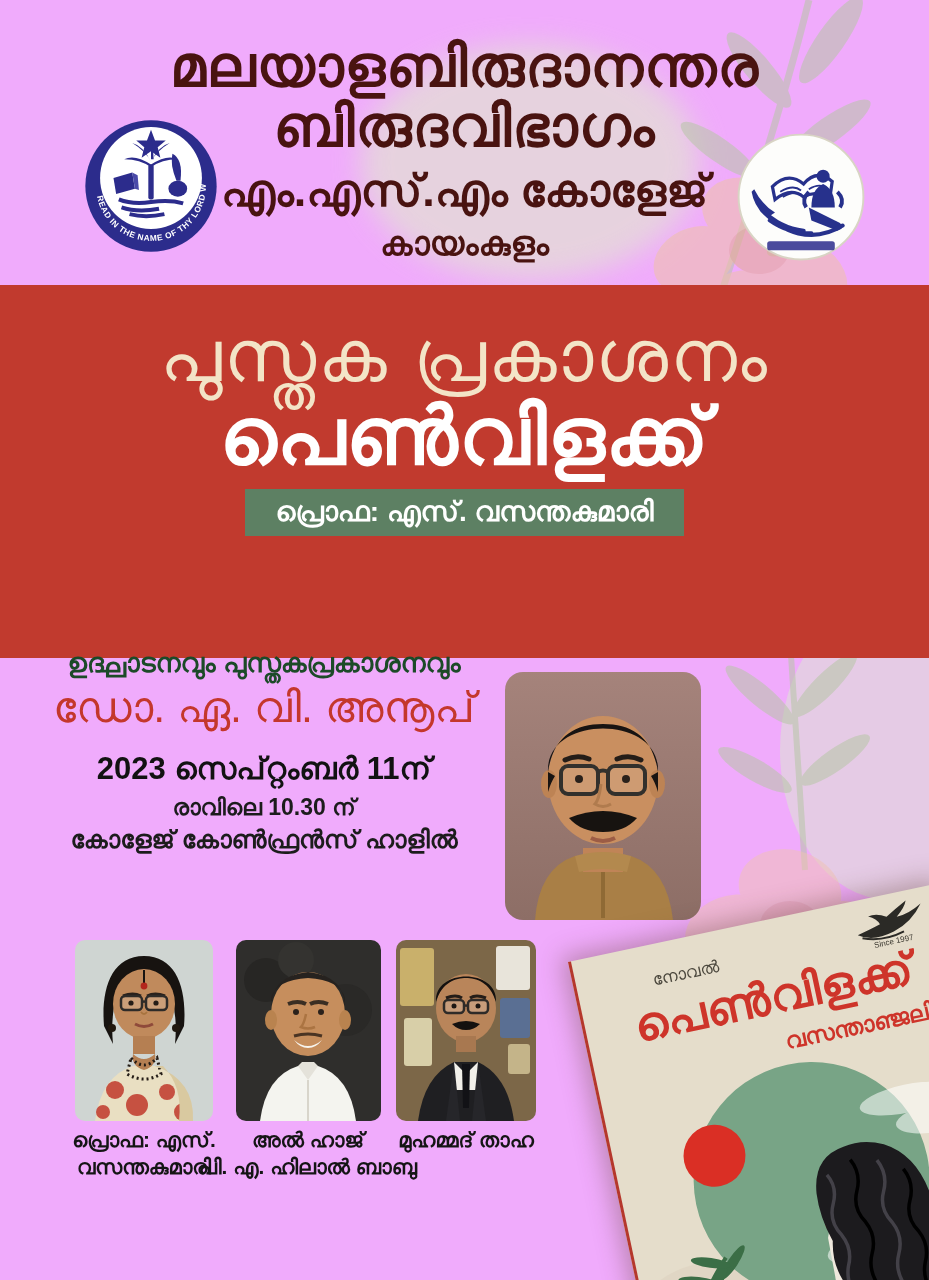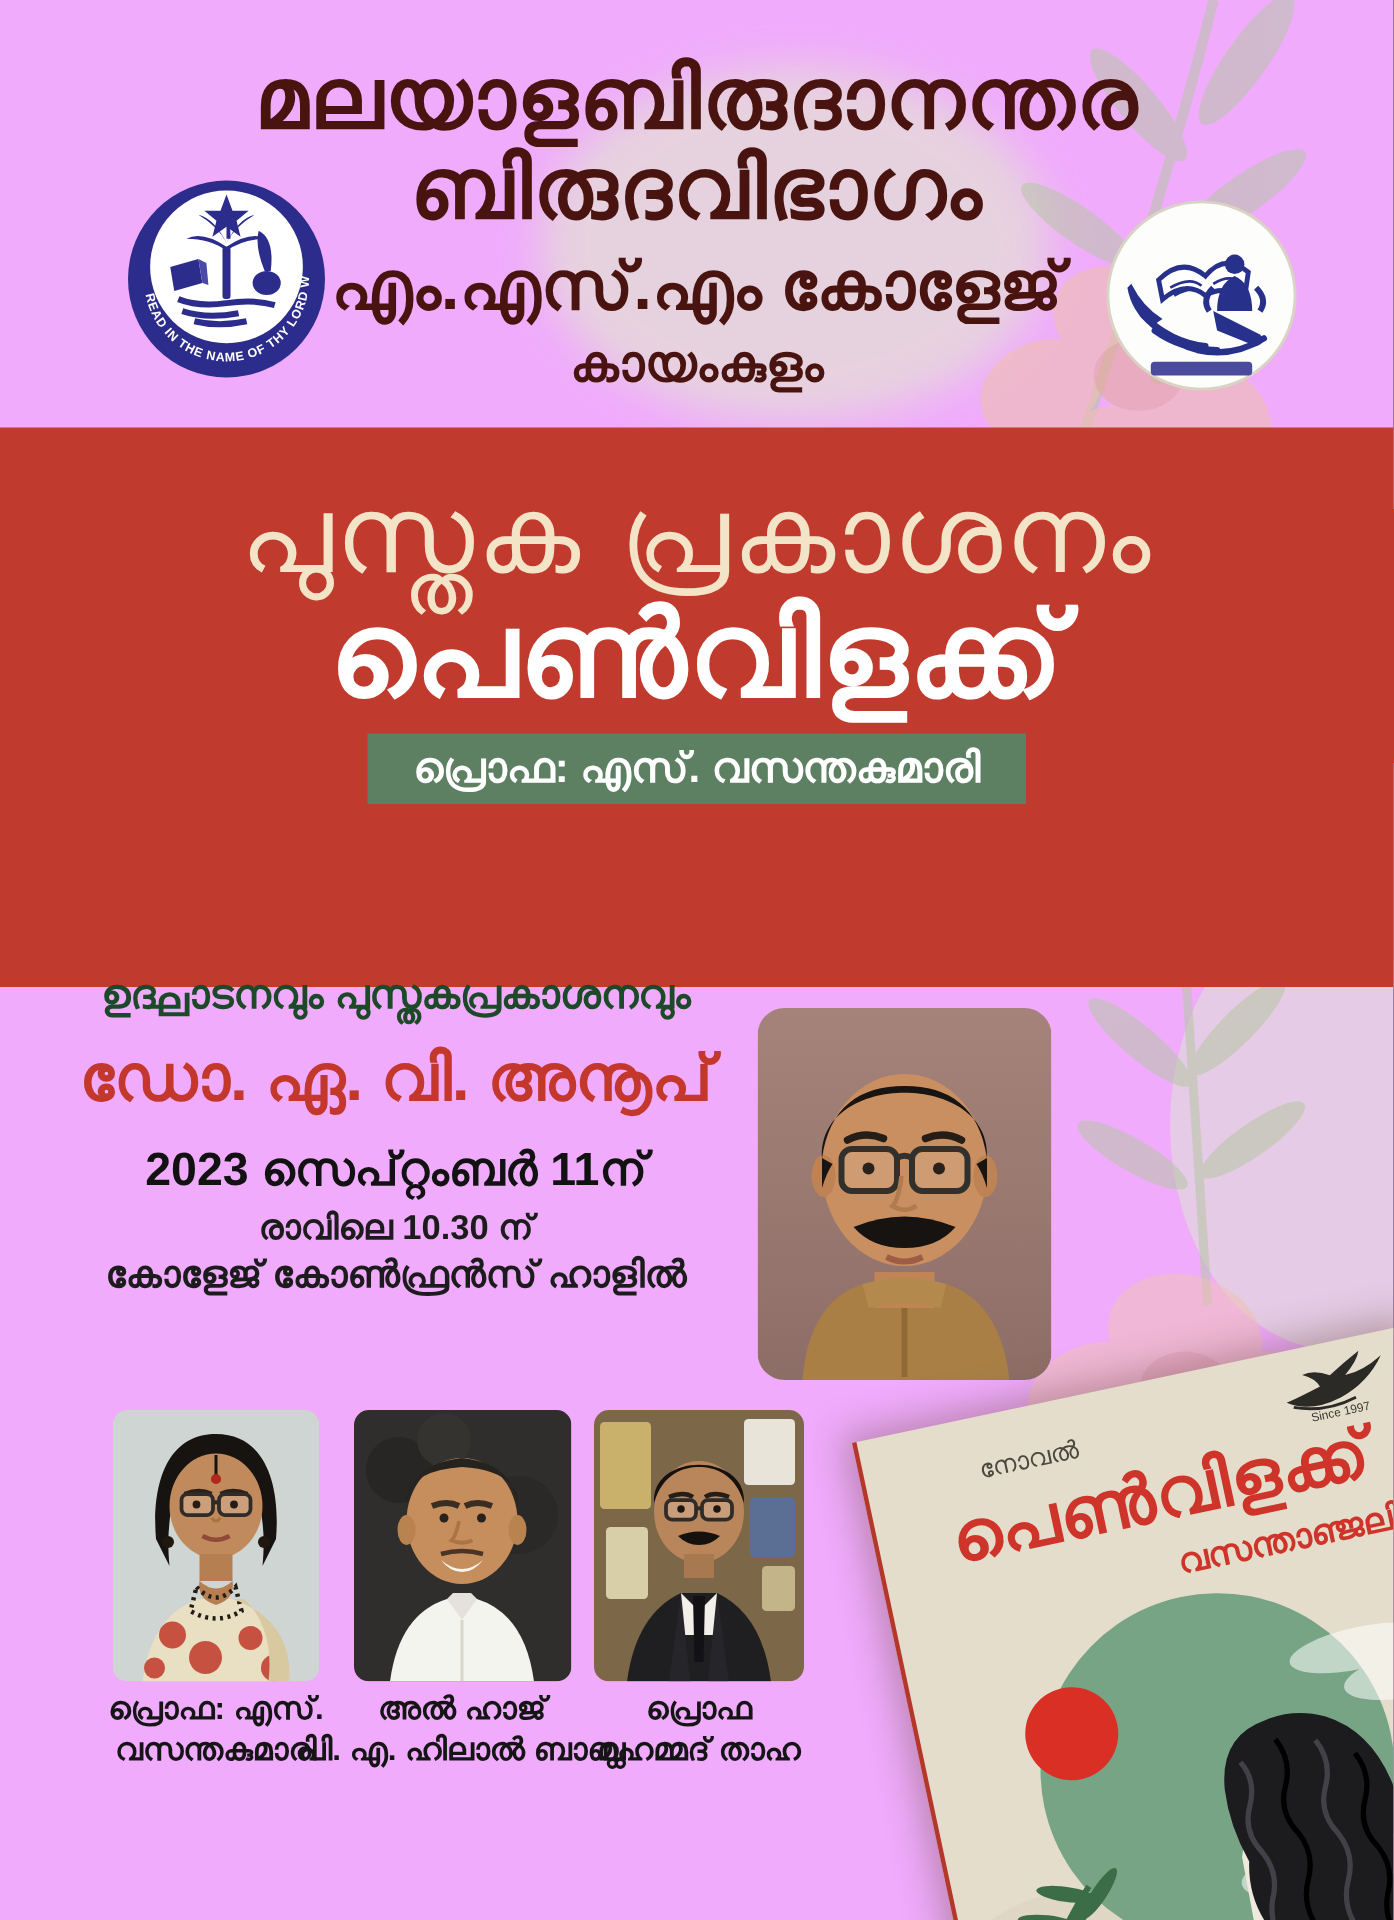--- a/index.html
+++ b/index.html
@@ -22,21 +22,21 @@
     position:absolute;top:285px;left:0;width:100%;height:373px;background:#c13a2e;
     display:flex;flex-direction:column;align-items:center;z-index:3;padding-top:34px;box-sizing:border-box;
   }
   .banner-title{font-family:"DejaVu Serif",serif;font-size:72px;color:#f3e4c7;letter-spacing:2px;line-height:1.05;}
   .banner-book{font-size:80px;font-weight:800;color:#ffffff;line-height:1.0;margin-top:2px;letter-spacing:1px;}
   .banner-badge{background:#5d8063;color:#fff;font-size:28px;font-weight:700;padding:7px 30px;margin-top:12px;}
 
   
   .event-text{position:absolute;left:28px;top:648px;width:472px;text-align:center;z-index:3;}
   .ev-head{font-size:27px;font-weight:700;color:#1c4a28;}
-  .ev-chief{font-size:43px;font-weight:700;color:#c4372c;margin-top:16px;}
+  .ev-chief{font-size:43px;font-weight:400;color:#c4372c;margin-top:4px;}
   .ev-date{font-size:31px;font-weight:800;color:#121212;margin-top:18px;}
   .ev-time{font-size:23px;font-weight:600;color:#1c1c1c;margin-top:7px;}
   .ev-venue{font-size:25px;font-weight:700;color:#1c1c1c;margin-top:4px;}
   .chief-photo{position:absolute;left:505px;top:672px;width:196px;height:248px;border-radius:18px;overflow:hidden;z-index:3;}
 
   
   .gphoto{position:absolute;top:940px;width:140px;height:181px;border-radius:10px;overflow:hidden;z-index:3;}
   .gp1{left:75px;width:138px;} .gp2{left:236px;width:145px;} .gp3{left:396px;}
   .gname{position:absolute;top:1126px;text-align:center;font-size:21px;font-weight:700;color:#151515;line-height:1.3;z-index:3;}
   .gn1{left:44px;width:200px;} .gn2{left:193px;width:230px;} .gn3{left:366px;width:200px;}
@@ -269,21 +269,20 @@
 
   <div class="gname gn1">
     <div>പ്രൊഫ: എസ്.</div>
     <div>വസന്തകുമാരി</div>
   </div>
   <div class="gname gn2">
     <div>അൽ ഹാജ്</div>
     <div>പി. എ. ഹിലാൽ ബാബു</div>
   </div>
   <div class="gname gn3">
-    <div>പ്രൊഫ</div>
     <div>മുഹമ്മദ് താഹ</div>
   </div>
 
   <div class="book">
     <div class="bk-genre">നോവൽ</div>
     <svg class="bk-mark" width="80" height="46" viewBox="0 0 80 46">
       <g>
         <path d="M6 28 Q20 38 42 32 Q62 26 74 10 Q60 18 48 18 Q58 10 60 4 Q48 10 38 16 Q28 10 20 12 Q28 16 30 22 Q16 26 6 28 Z" fill="#2b2a26"></path>
         <path d="M10 32 Q30 40 52 34" stroke="#2b2a26" stroke-width="2" fill="none"></path>
       </g>

